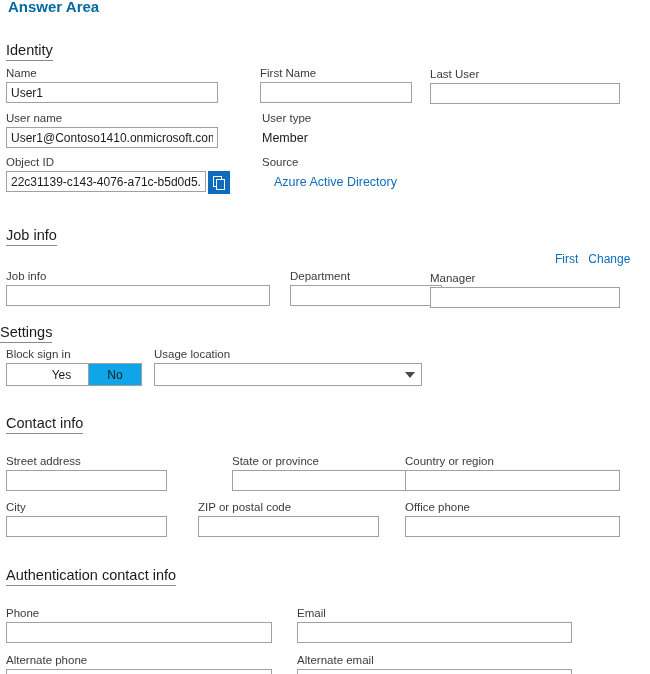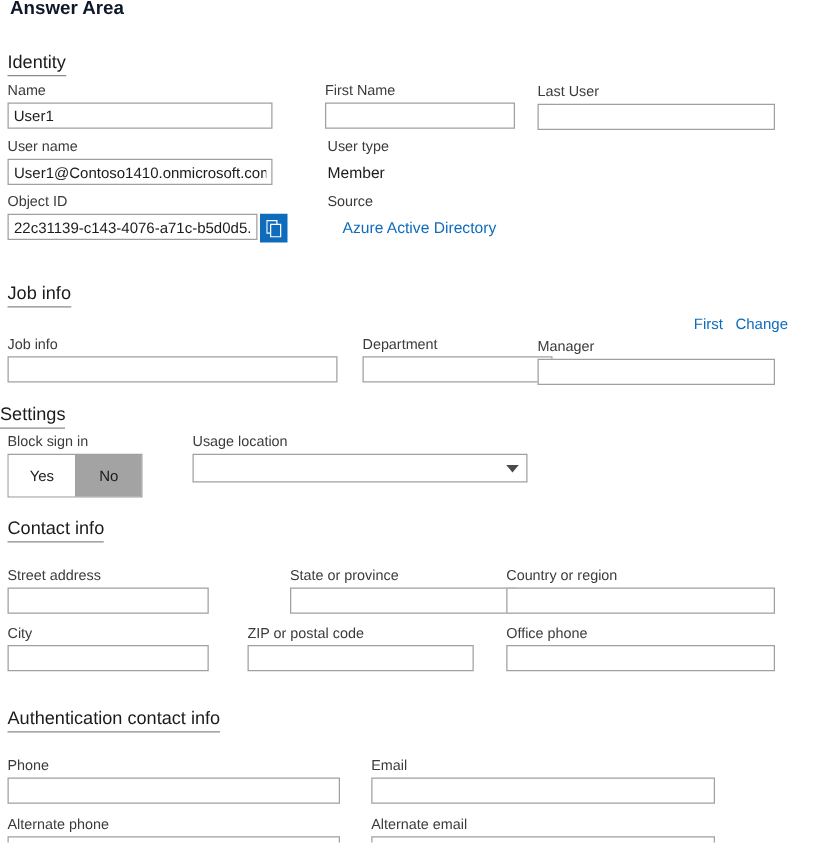--- a/index.html
+++ b/index.html
@@ -15,21 +15,21 @@
   }
   .page {
     position: relative;
     width: 650px;
     height: 674px;
     padding: 0 6px;
   }
   .answer-area {
     font-size: 15px;
     font-weight: bold;
-    color: #0f172a;
+    color: #0369a1;
     padding-top: 0px;
     margin: 0 0 12px 2px;
     height: 18px;
     line-height: 14px;
   }
   .section-title {
     font-size: 14.5px;
     color: #1b1b1b;
     border-bottom: 1px solid #8a8a8a;
     display: inline-block;
@@ -107,34 +107,35 @@
   }
   .mgr-actions span { cursor: pointer; }
 
   
   .toggle-wrap {
     position: absolute;
     left: 6px;
     top: 363px;
     display: flex;
     border: 1px solid #a0a0a0;
-    height: 35px;
+    height: 23px;
+    padding-left: 28px;
   }
   .toggle-opt {
     width: 53px;
     font-size: 12px;
     display: flex;
     align-items: center;
     justify-content: center;
     background: #ffffff;
     color: #1b1b1b;
     cursor: pointer;
   }
   .toggle-opt + .toggle-opt { border-left: 1px solid #a0a0a0; }
-  .toggle-opt.sel { background: #a3a3a3; }
+  .toggle-opt.sel { background: #0ea5e9; }
 
   .sel-wrap {
     position: absolute;
     left: 154px;
     top: 363px;
     width: 268px;
     height: 23px;
     border: 1px solid #a0a0a0;
     background: #ffffff;
     display: flex;

